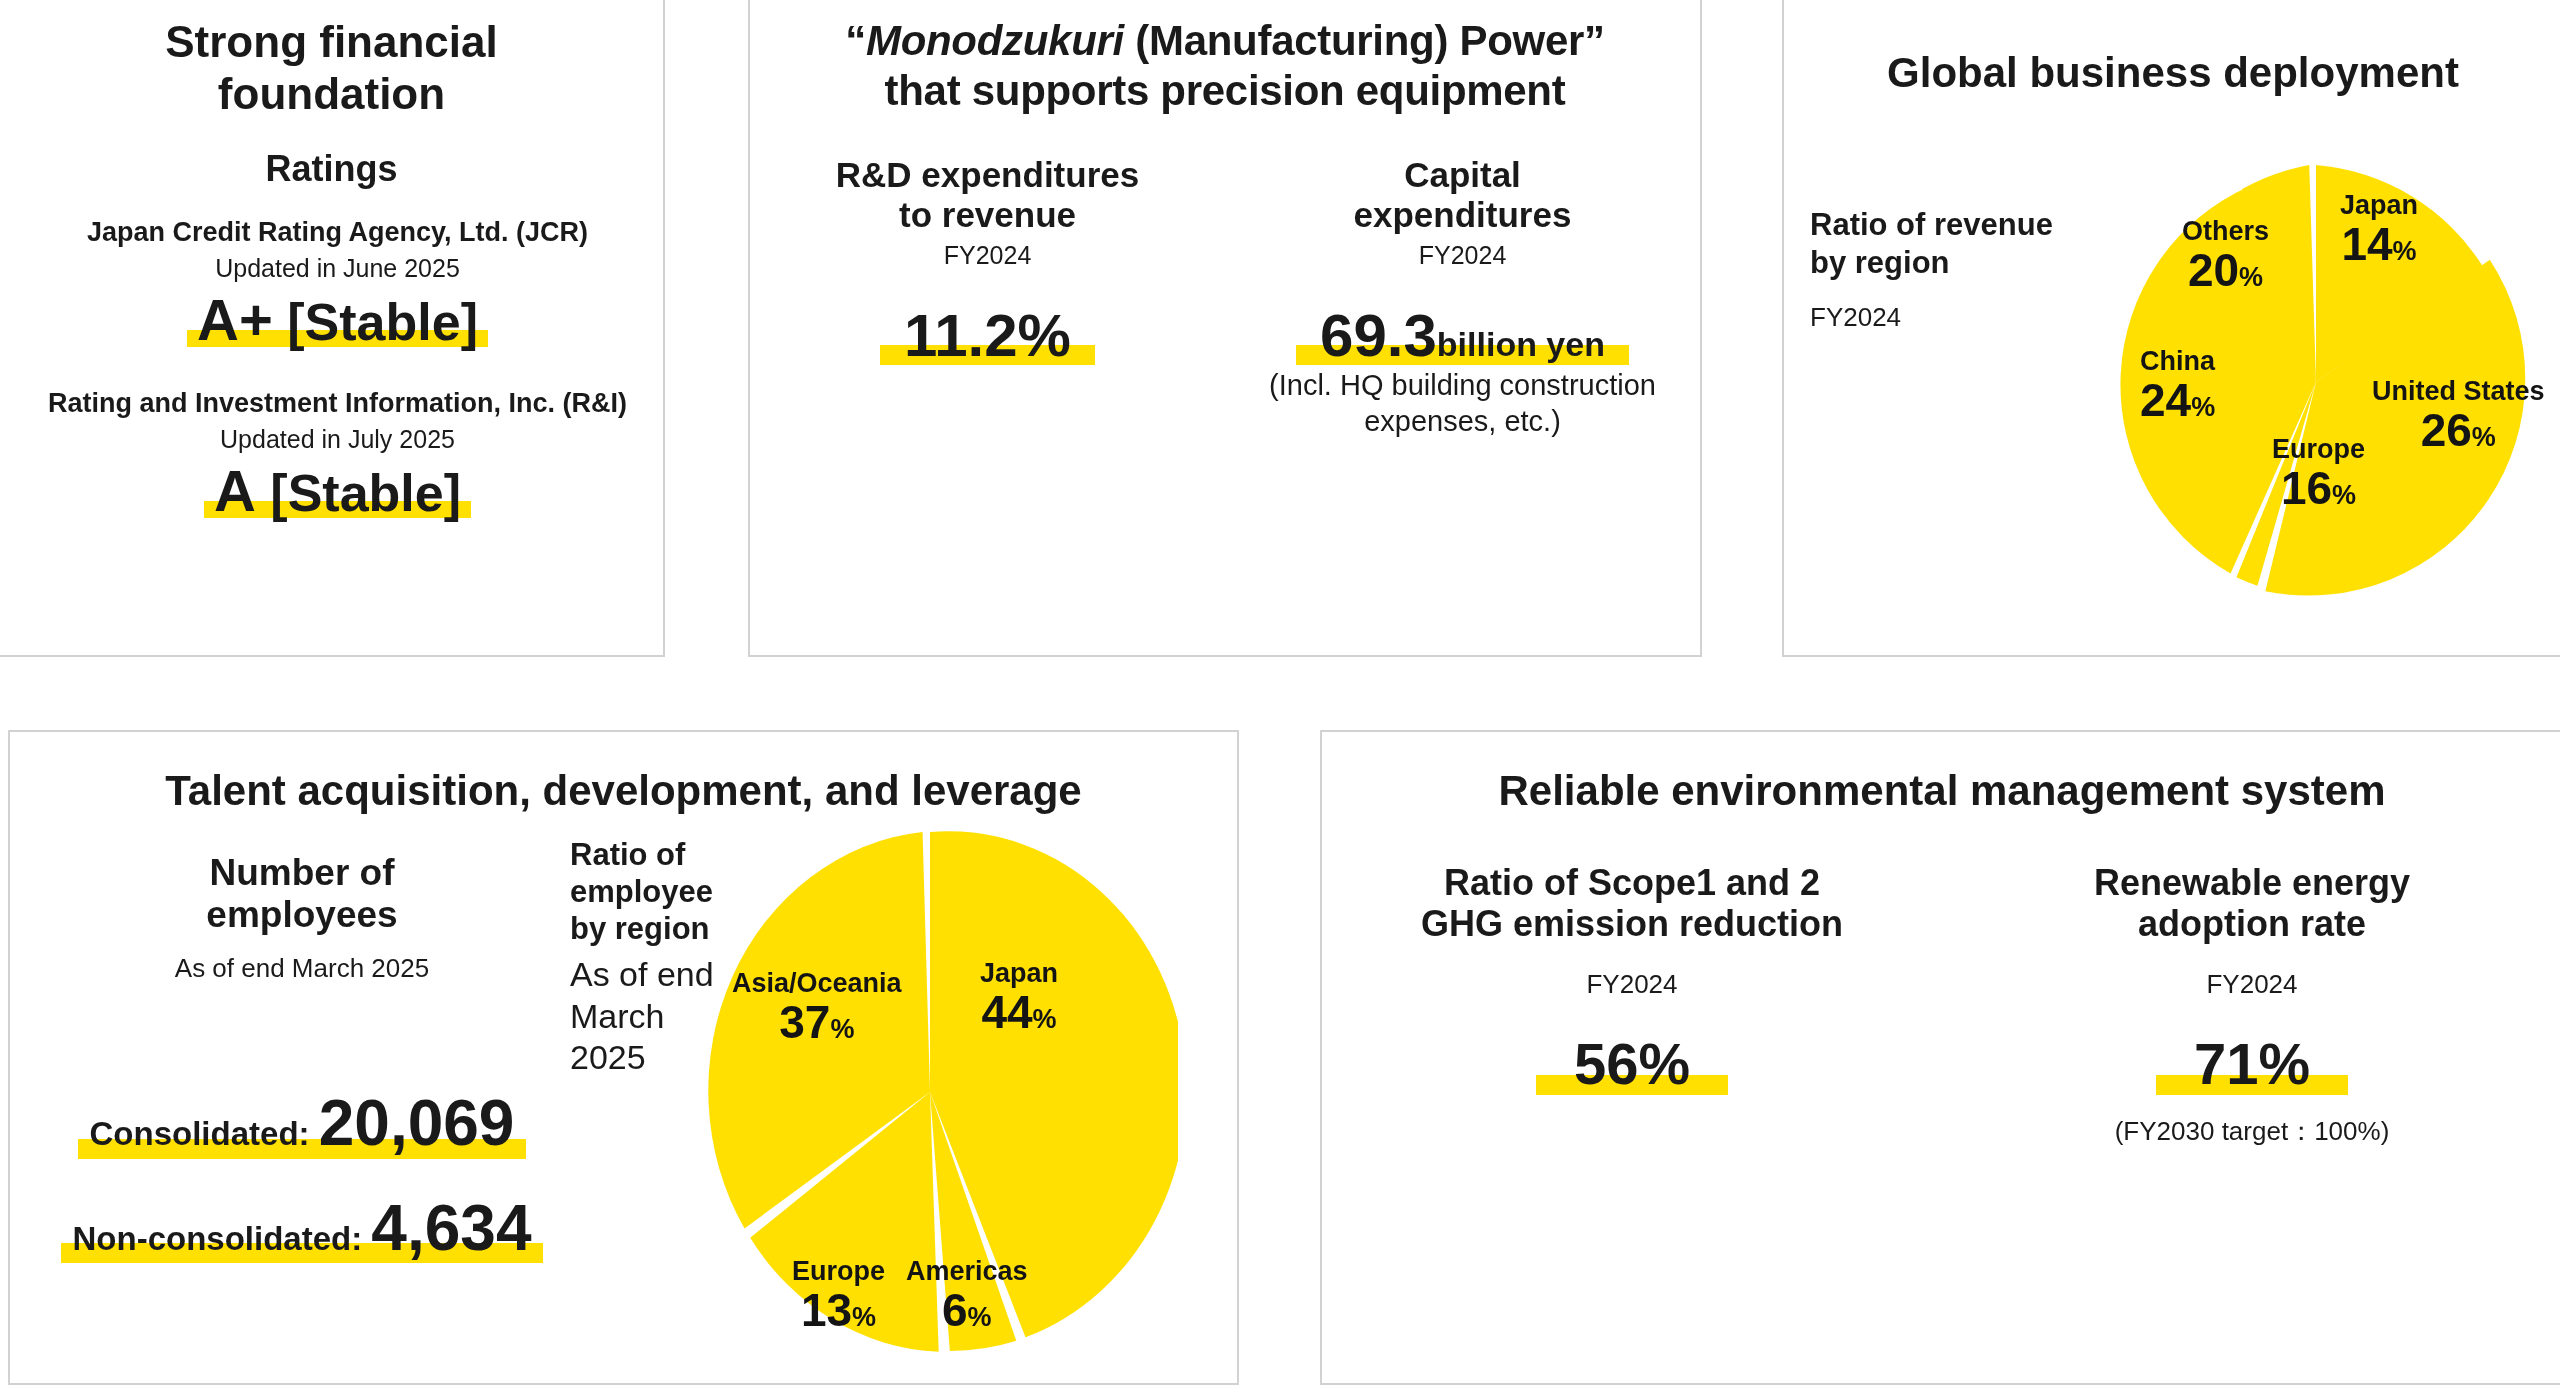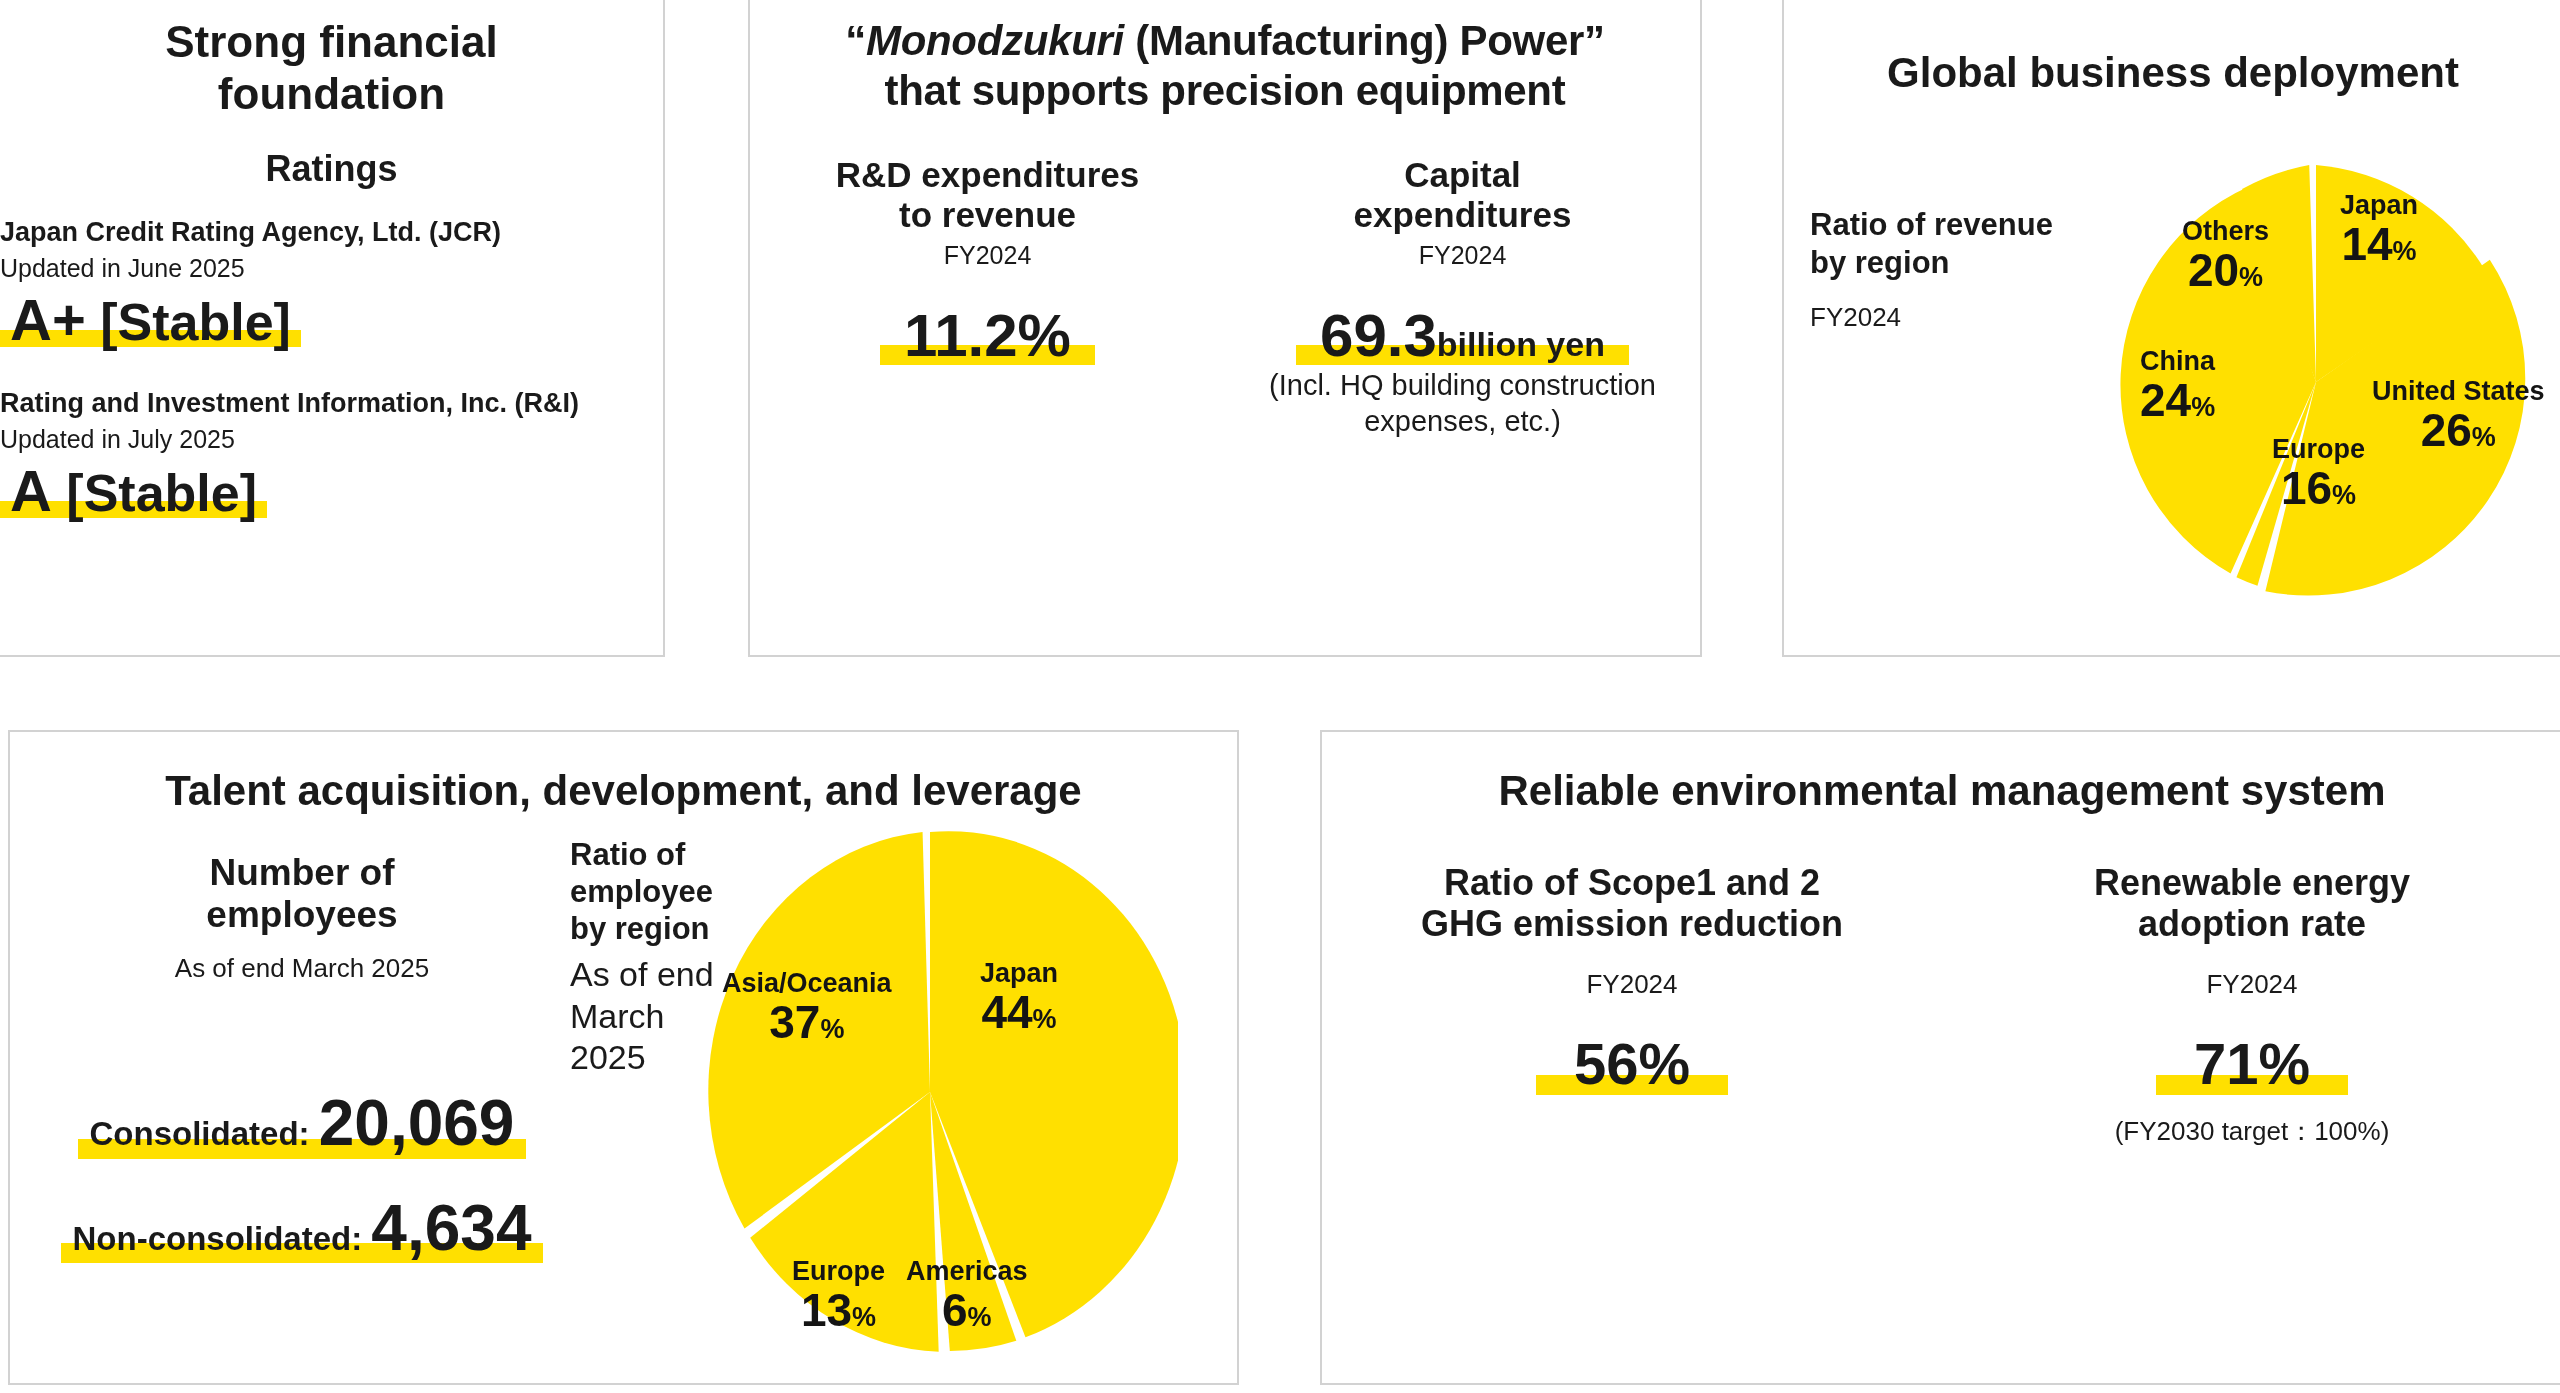--- a/index.html
+++ b/index.html
@@ -37,21 +37,21 @@
   #panel-global      .panel-title { font-size: 42px; margin-top: 48px; }
   #panel-talent      .panel-title { font-size: 42px; margin-top: 34px; }
   #panel-environment .panel-title { font-size: 42px; margin-top: 34px; }
 
   .italic { font-style: italic; }
 
   
   .ratings-heading {
     text-align: center; font-size: 36px; font-weight: bold; margin-top: 28px;
   }
-  .rating-block { text-align: left; margin-top: 26px; }
+  .rating-block { text-align: center; margin-top: 26px; padding-left: 12px; }
   .rating-block.second { margin-top: 36px; }
   .agency-name { font-size: 27px; font-weight: bold; line-height: 1.25; }
   .agency-updated { font-size: 25px; font-weight: normal; line-height: 1.3; margin-top: 2px; }
   .rating-value-wrap { display: inline-block; position: relative; margin-top: 6px; padding: 0 10px; }
   .hl-bar {
     position: absolute; left: 0; right: 0; bottom: 4px; height: 17px;
     background: #FFE000; z-index: 0;
   }
   .rating-value {
     position: relative; z-index: 1; font-size: 52px; font-weight: bold; line-height: 1.05;
@@ -291,21 +291,21 @@
         <div class="pie-label" style="left:224px; top:436px;">
           <span class="name">Americas</span>
           <span class="num">6</span><span class="pct">%</span>
         </div>
 
         <div class="pie-label" style="left:110px; top:436px;">
           <span class="name">Europe</span>
           <span class="num">13</span><span class="pct">%</span>
         </div>
 
-        <div class="pie-label" style="left:40px; top:148px;">
+        <div class="pie-label" style="left:50px; top:148px;">
           <span class="name">Asia/Oceania</span>
           <span class="num">37</span><span class="pct">%</span>
         </div>
       </div>
     </div>
   </section>
 
   <section class="panel" id="panel-environment">
     <h2 class="panel-title">Reliable environmental management system</h2>
 

